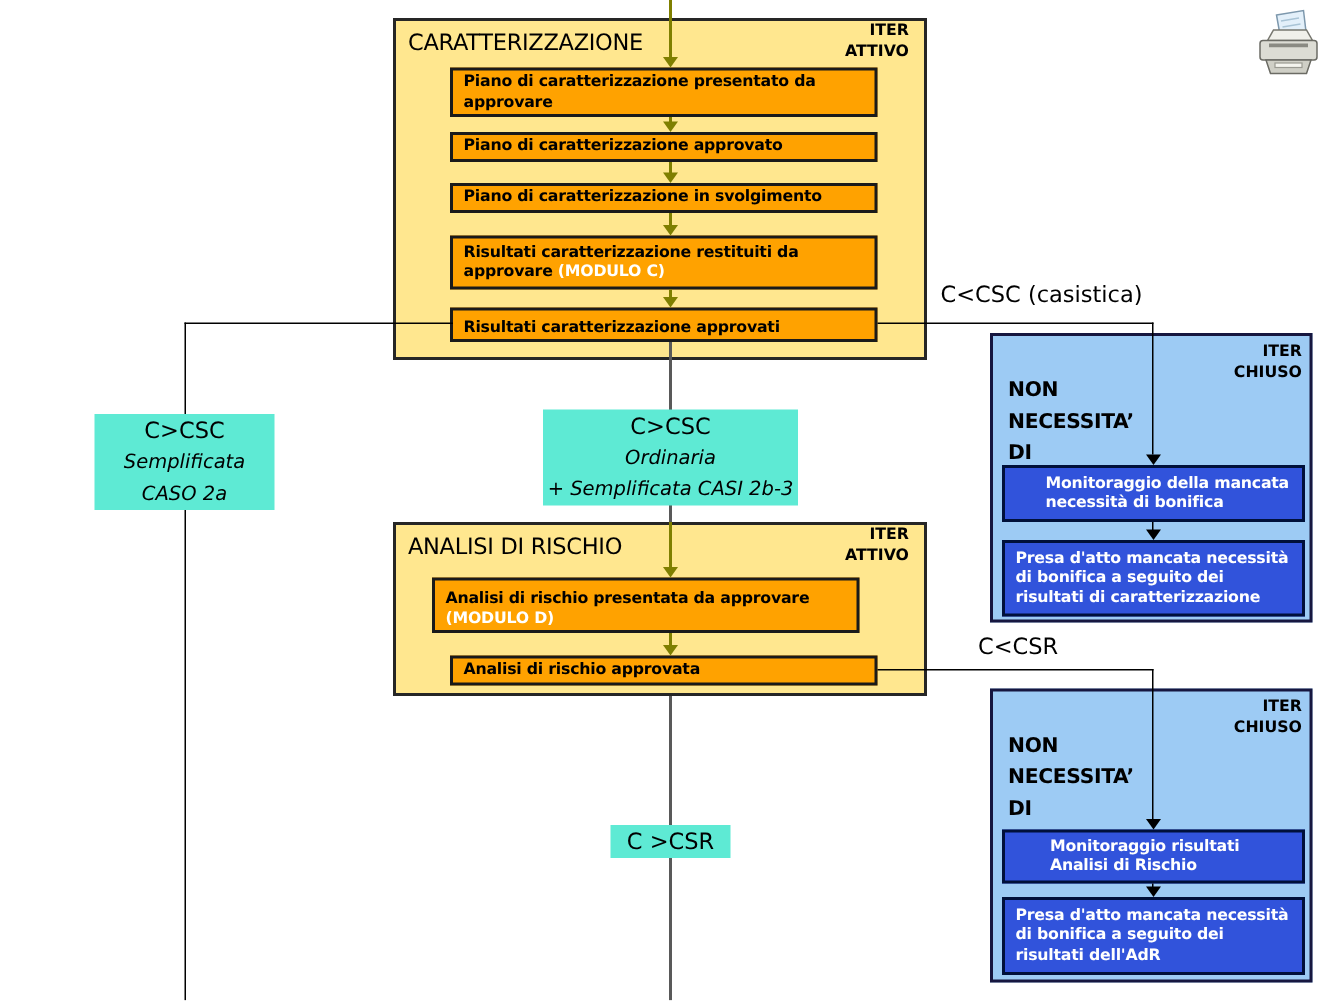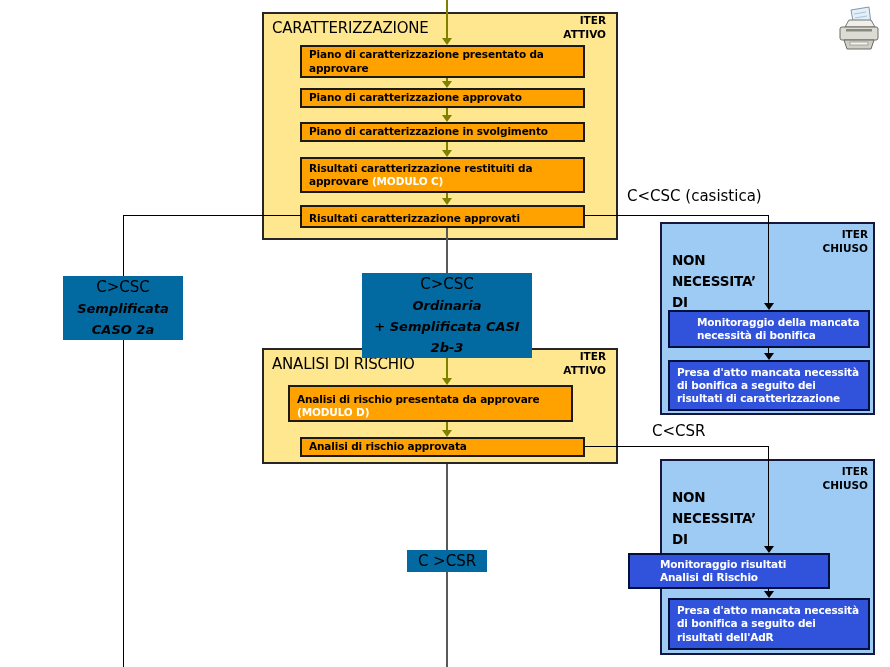--- a/index.html
+++ b/index.html
@@ -20,22 +20,22 @@
   .step .txt{display:block;}
   
   .vline{position:absolute;width:2px;background:#595959;}
   .vline.black{width:1px;background:#000;}
   .vline.olive{background:#7F7F00;}
   .hline{position:absolute;height:1px;background:#000;}
   .arrow{position:absolute;width:0;height:0;border-left:5px solid transparent;
          border-right:5px solid transparent;border-top:7px solid #000;}
   .arrow.olive{border-top-color:#7F7F00;}
   
-  .lbl{position:absolute;font-size:15px;background:#0369a1;text-align:center;line-height:22px;}
-  .lbl .sub{font-size:13px;font-style:italic;line-height:21px;font-weight:bold;}
+  .lbl{position:absolute;font-size:15px;background:#5eead4;text-align:center;line-height:22px;}
+  .lbl .sub{font-size:13px;font-style:italic;line-height:21px;}
   .lbl.plain{background:transparent;text-align:left;}
   .printer{position:absolute;left:833px;top:6px;width:52px;height:48px;cursor:pointer;}
 </style>
 </head>
 <body>
 
 <div class="stage">
 
   <div class="panel-yellow" style="left:262px;top:12px;width:356px;height:228px;"></div>
   <div class="panel-title" style="left:272px;top:19px;">CARATTERIZZAZIONE</div>
@@ -96,21 +96,21 @@
   <div class="bigtitle" style="left:672px;top:466px;">
     <div>NON</div>
     <div>NECESSITA’</div>
     <div>DI</div>
     <div>INTERVENTO</div>
   </div>
   <div class="iter" style="left:814px;top:465px;width:54px;">
     <div>ITER</div>
     <div>CHIUSO</div>
   </div>
-  <div class="step blue" style="left:628px;top:553px;width:202px;height:36px;padding-left:30px;">
+  <div class="step blue" style="left:668px;top:553px;width:202px;height:36px;padding-left:30px;">
     <div class="txt"><span>Monitoraggio risultati Analisi di Rischio</span></div>
   </div>
   <div class="step blue" style="left:668px;top:598px;width:202px;height:52px;">
     <div class="txt"><span>Presa d'atto mancata necessità di bonifica a seguito dei risultati dell'AdR</span></div>
   </div>
 
   <div class="vline olive" style="left:446px;top:0;height:39px;"></div>
   <div class="arrow olive" style="left:442px;top:38px;"></div>
 
   <div class="vline olive" style="left:446px;top:78px;height:4px;"></div>

